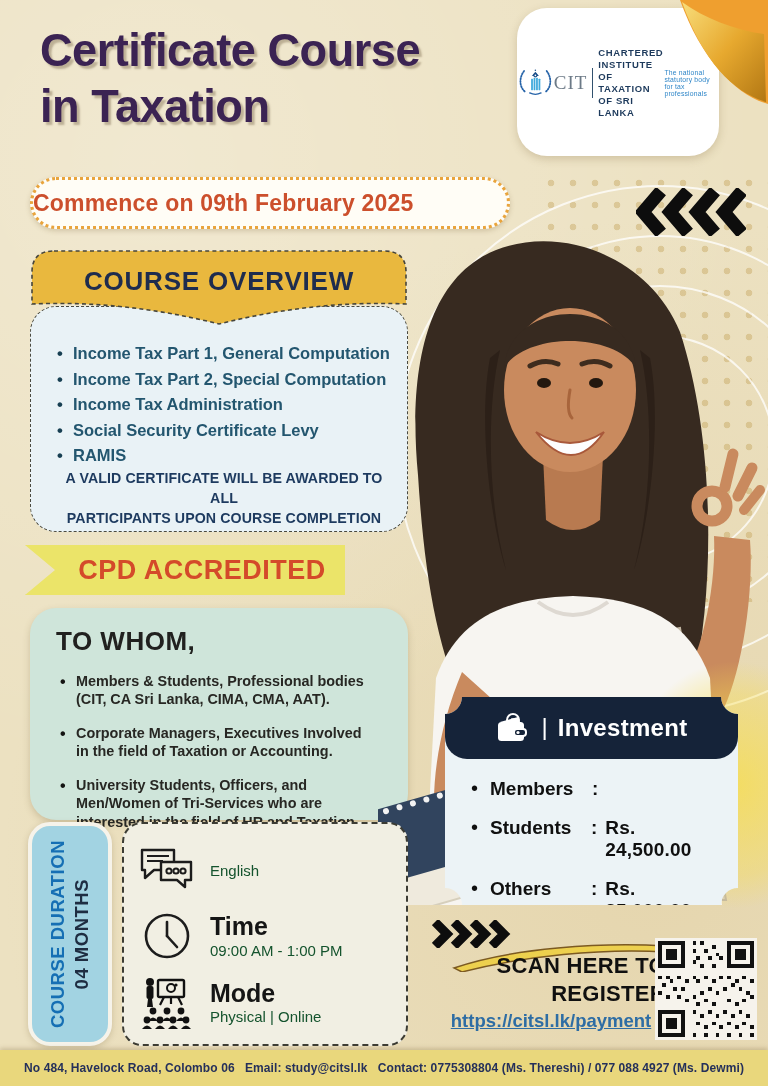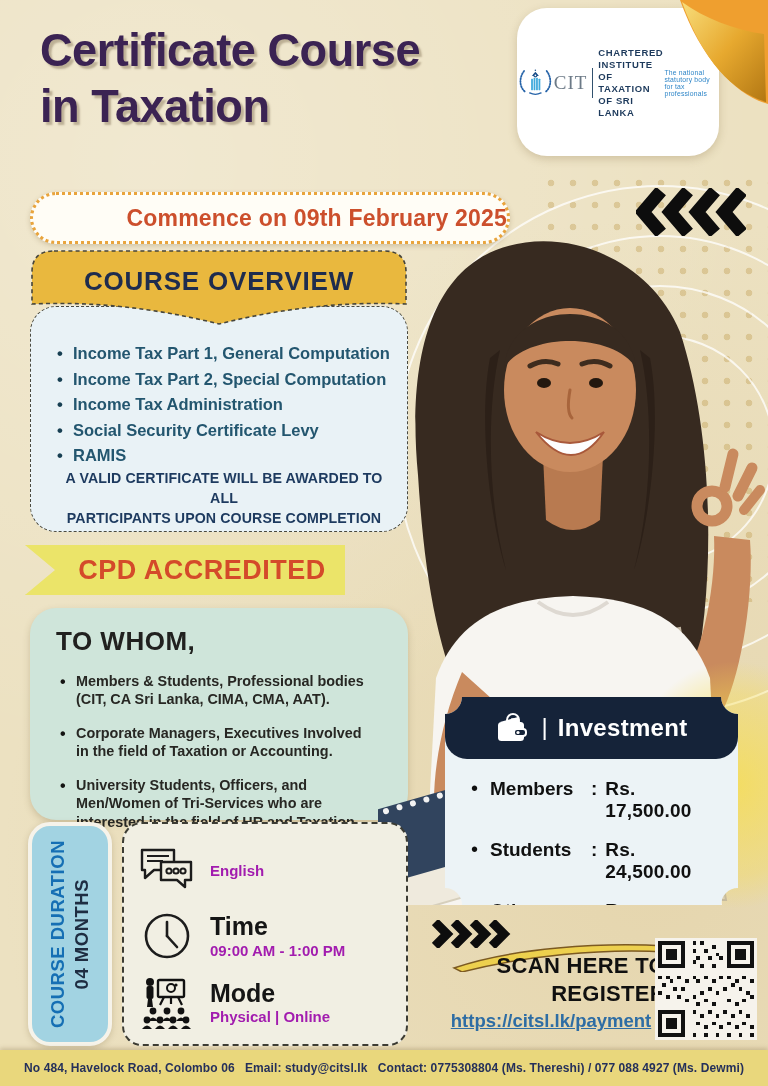--- a/index.html
+++ b/index.html
@@ -38,23 +38,23 @@
     background:#fff; border-radius:30px; box-shadow:0 3px 8px rgba(120,95,50,.25);
     display:flex; flex-direction:row; align-items:center; 
   }
   .logo-textrow { display:flex; align-items:center; gap:5px; margin-top:2px; }
   .logo-abbr { font-family:"Liberation Serif", serif; font-size:19px; color:#6c7a87; letter-spacing:1px; }
   .logo-sep  { width:2px; height:30px; background:#31516e; }
   .logo-name { font-size:9.5px; font-weight:800; color:#1d3a5c; letter-spacing:.6px; line-height:1.25; }
   .logo-tag  { font-size:6.8px; color:#2f86c8; margin-top:2px; letter-spacing:.2px; }
   
   .pill {
-    position:absolute; left:30px; top:192px; width:480px; height:52px; z-index:3;
+    position:absolute; left:30px; top:177px; width:480px; height:52px; z-index:3;
     background:#fffdf6; border:3px dotted #e9a43c; border-radius:28px;
-    display:flex; align-items:center; justify-content:flex-end;
+    display:flex; align-items:center; justify-content:flex-start;
     box-shadow:0 2px 5px rgba(120,95,50,.25);
   }
   .pill span { font-size:23px; font-weight:800; color:#cc4f2c; letter-spacing:.2px; }
   .chevrons-left { position:absolute; left:636px; top:188px; z-index:3; }
   
   .co-card { position:absolute; left:30px; top:250px; width:378px; height:282px; z-index:1; }
   .co-body {
     position:absolute; left:0; top:56px; width:378px; height:226px;
     background:#e9f2f6; border:1.6px dashed #4a4a40; border-radius:26px;
     padding:34px 14px 10px 24px;
@@ -127,21 +127,21 @@
   .vtext.dark { color:#1e2d42; font-weight:700; }
   .info-box {
     position:absolute; left:122px; top:822px; width:286px; height:224px; z-index:3;
     background:#f1efe3; border:2px dashed #3c3c34; border-radius:20px;
     padding:12px 12px 8px 14px; display:grid; grid-template-rows:1fr 1fr 1fr;
   }
   .info-row { display:flex; align-items:center; gap:14px; }
   .info-row .ic { width:58px; display:flex; justify-content:center; }
   .info-title { font-size:25px; font-weight:800; color:#151515; line-height:1.05; }
   .info-title.serif { font-family:"DejaVu Serif", serif; font-size:27px; }
-  .info-sub { font-size:15px; font-weight:700; color:#a21caf; margin-top:2px; }
+  .info-sub { font-size:15px; font-weight:400; color:#14532d; margin-top:2px; }
   
   .chevrons-right { position:absolute; left:432px; top:920px; z-index:3; }
   .swoosh { position:absolute; left:452px; top:938px; z-index:3; }
   .scan {
     position:absolute; left:452px; top:952px; width:214px; z-index:3;
     text-align:right; font-size:22px; font-weight:800; color:#101010; line-height:1.25;
     letter-spacing:.3px;
   }
   .paylink {
     position:absolute; left:436px; top:1010px; width:230px; z-index:3; text-align:center;
@@ -343,21 +343,20 @@
         <circle cx="22" cy="19.5" r="1.6" fill="#fff"></circle>
       </svg>
       <span class="div">|</span>
       <span class="txt">Investment</span>
     </div>
     <div class="inv-rows">
       <div class="inv-row">
         <span class="b">•</span>
         <span class="l">Members</span>
         <span class="c">:</span>
-        <span class="v">Rs. 17,500.00</span>
       </div>
       <div class="inv-row">
         <span class="b">•</span>
         <span class="l">Students</span>
         <span class="c">:</span>
         <span class="v">Rs. 24,500.00</span>
       </div>
       <div class="inv-row">
         <span class="b">•</span>
         <span class="l">Others</span>

